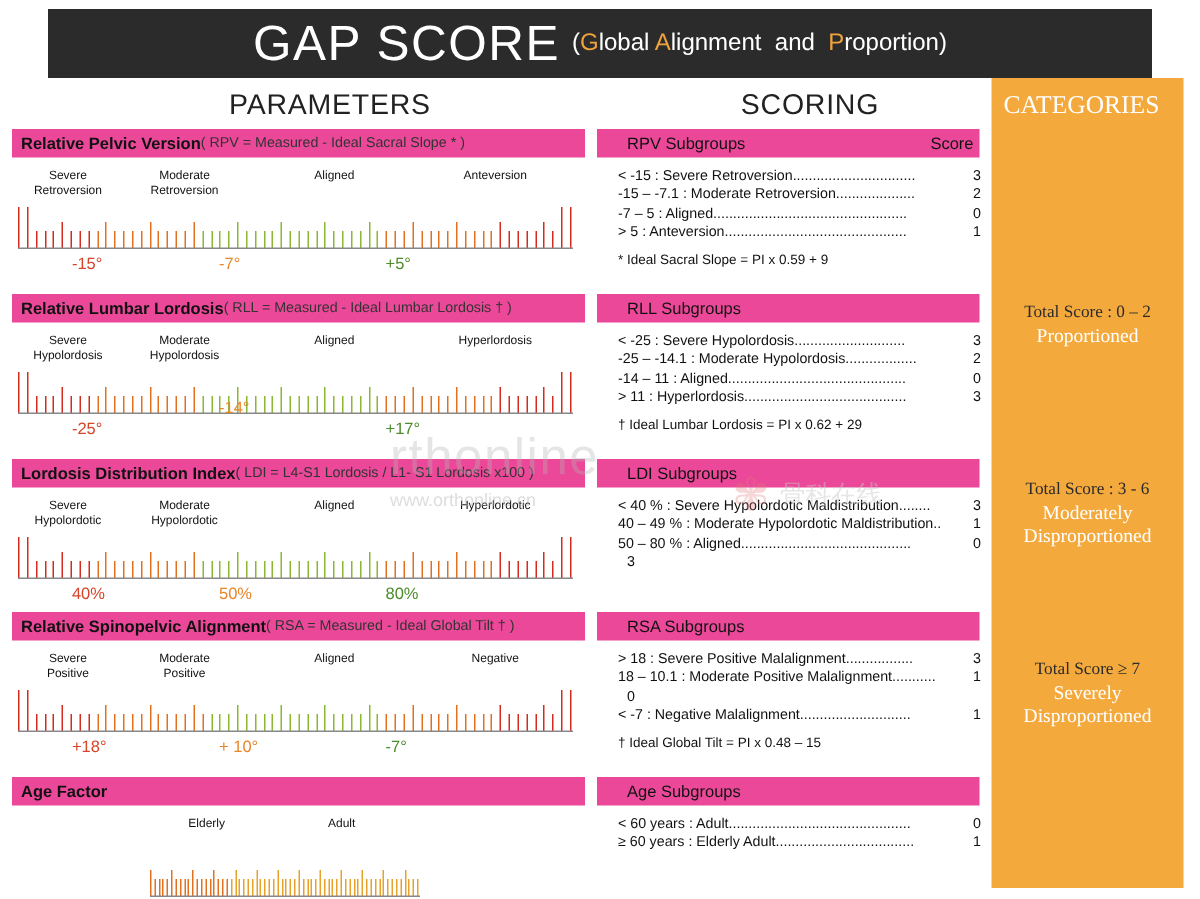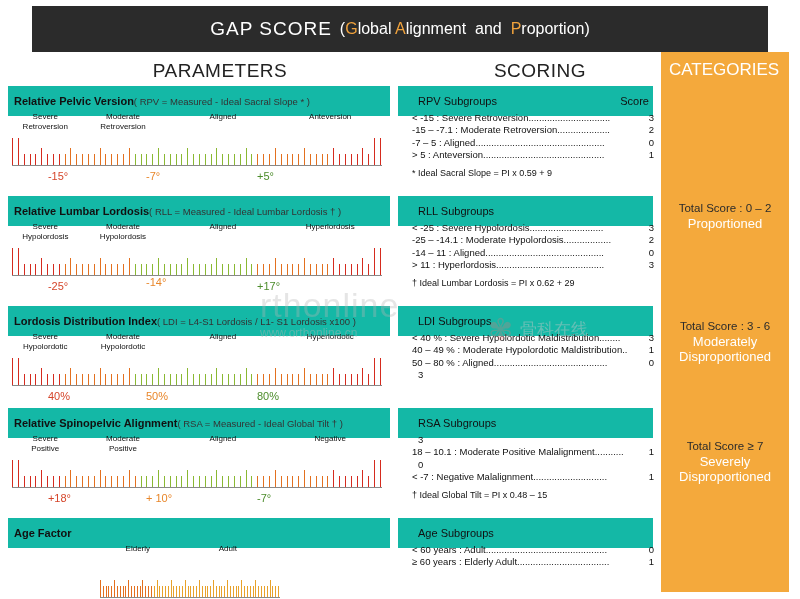--- a/index.html
+++ b/index.html
@@ -12,47 +12,48 @@
     overflow:hidden;
   }
   .page { position:relative; width:800px; height:599px; }
 
   
   .titlebar {
     position:absolute; left:32px; top:6px; width:736px; height:46px;
     background:#2b2b2b; color:#ffffff;
     display:flex; align-items:center; justify-content:center;
   }
-  .title-main { font-size:19px; letter-spacing:1px; }
+  .title-main { font-size:33px; letter-spacing:1px; }
   .title-sub { font-size:16px; margin-left:8px; }
   .amber { color:#f0a23c; }
 
   
   .col-head {
     position:absolute; font-size:19px; color:#222; letter-spacing:.5px;
   }
   #hdr-params { left:60px; top:60px; width:320px; text-align:center; }
   #hdr-scoring { left:420px; top:60px; width:240px; text-align:center; }
 
   
   .categories {
     position:absolute; left:661px; top:52px; width:128px; height:540px;
     background:#f4a93c;
     color:#ffffff;
     padding-top:8px;
+    font-family:Liberation Serif, serif;
   }
   .cat-title { font-size:17px; padding-left:8px; color:#ffffff; }
   .cat-block { position:absolute; width:128px; text-align:center; }
   .cat-score { font-size:11.5px; color:#2b2b2b; margin-bottom:2px; }
   .cat-label { font-size:13px; color:#ffffff; line-height:15px; }
   #cat-0 { top:150px; }
   #cat-1 { top:268px; }
   #cat-2 { top:388px; }
   .band-header {
-    position:absolute; height:30px; background:#14b8a6;
+    position:absolute; height:19px; background:#ec4899;
     font-size:11px; color:#111; display:flex; align-items:center;
     padding-left:6px;
   }
   .band-header .bold { font-weight:bold; }
   .band-header .formula { font-size:9.5px; color:#333; }
   .left-band { left:8px; width:382px; }
   .right-band { left:398px; width:255px; justify-content:center; }
   .right-band .rb-inner { width:100%; display:flex; justify-content:space-between; padding-right:4px; }
   .right-band .rb-title { margin-left:14px; }
 
@@ -302,21 +303,21 @@
           <div class="tick" style="background: rgb(213, 43, 30); left: 333px; height: 12px;"></div>
           <div class="tick" style="background: rgb(213, 43, 30); left: 339px; height: 12px;"></div>
           <div class="tick" style="background: rgb(213, 43, 30); left: 345px; height: 12px;"></div>
           <div class="tick" style="background: rgb(213, 43, 30); left: 350px; height: 18px;"></div>
           <div class="tick" style="background: rgb(213, 43, 30); left: 356px; height: 12px;"></div>
           <div class="tick" style="background: rgb(213, 43, 30); left: 362px; height: 28px;"></div>
           <div class="tick" style="background: rgb(213, 43, 30); left: 368px; height: 28px;"></div>
           <div class="ruler-base"></div>
         </div>
         <div class="valuelabel val-red" style="left: 39.95px; top: 62px;">-25°</div>
-        <div class="valuelabel val-orange" style="left: 138px; top: 58px;">-14°</div>
+        <div class="valuelabel val-orange" style="left: 138px; top: 48px;">-14°</div>
         <div class="valuelabel val-green" style="left: 249px; top: 62px;">+17°</div>
       </div>
       <div class="scorelist" style="left: 412px; top: 222px; width: 242px;">
         <div class="scoreline" style="display: flex; justify-content: space-between;"><span style="overflow: hidden; white-space: nowrap;">&lt; -25 : Severe Hypolordosis............................</span><span style="padding-left: 6px;">3</span></div>
         <div class="scoreline" style="display: flex; justify-content: space-between;"><span style="overflow: hidden; white-space: nowrap;">-25 – -14.1 : Moderate Hypolordosis..................</span><span style="padding-left: 6px;">2</span></div>
         <div class="scoreline" style="display: flex; justify-content: space-between;"><span style="overflow: hidden; white-space: nowrap;">-14 – 11 : Aligned.............................................</span><span style="padding-left: 6px;">0</span></div>
         <div class="scoreline" style="display: flex; justify-content: space-between;"><span style="overflow: hidden; white-space: nowrap;">&gt; 11 : Hyperlordosis.........................................</span><span style="padding-left: 6px;">3</span></div>
       </div>
       <div class="footnote" style="left: 412px; top: 278px;">† Ideal Lumbar Lordosis = PI x 0.62 + 29</div>
       <div class="band-header left-band" style="top: 306px;">
@@ -495,21 +496,21 @@
           <div class="tick" style="background: rgb(213, 43, 30); left: 356px; height: 12px;"></div>
           <div class="tick" style="background: rgb(213, 43, 30); left: 362px; height: 28px;"></div>
           <div class="tick" style="background: rgb(213, 43, 30); left: 368px; height: 28px;"></div>
           <div class="ruler-base"></div>
         </div>
         <div class="valuelabel val-red" style="left: 39.95px; top: 62px;">+18°</div>
         <div class="valuelabel val-orange" style="left: 138px; top: 62px;">+ 10°</div>
         <div class="valuelabel val-green" style="left: 249px; top: 62px;">-7°</div>
       </div>
       <div class="scorelist" style="left: 412px; top: 434px; width: 242px;">
-        <div class="scoreline" style="display: flex; justify-content: space-between;"><span style="padding-left: 6px;">3</span></div>
+        <div class="scoreline" style="display: flex; justify-content: space-between;"><span style="overflow: hidden; white-space: nowrap;">&gt; 18 : Severe Positive Malalignment.................</span><span style="padding-left: 6px;">3</span></div>
         <div class="scoreline" style="display: flex; justify-content: space-between;"><span style="overflow: hidden; white-space: nowrap;">18 – 10.1 : Moderate Positive Malalignment...........</span><span style="padding-left: 6px;">1</span></div>
         <div class="scoreline" style="display: flex; justify-content: space-between;"><span style="padding-left: 6px;">0</span></div>
         <div class="scoreline" style="display: flex; justify-content: space-between;"><span style="overflow: hidden; white-space: nowrap;">&lt; -7 : Negative Malalignment............................</span><span style="padding-left: 6px;">1</span></div>
       </div>
       <div class="footnote" style="left: 412px; top: 490px;">† Ideal Global Tilt = PI x 0.48 – 15</div>
       <div class="band-header left-band" style="top: 518px;">
         <span class="bold">Age Factor</span>
       </div>
       <div class="band-header right-band" style="top: 518px;">
         <div class="rb-inner">

